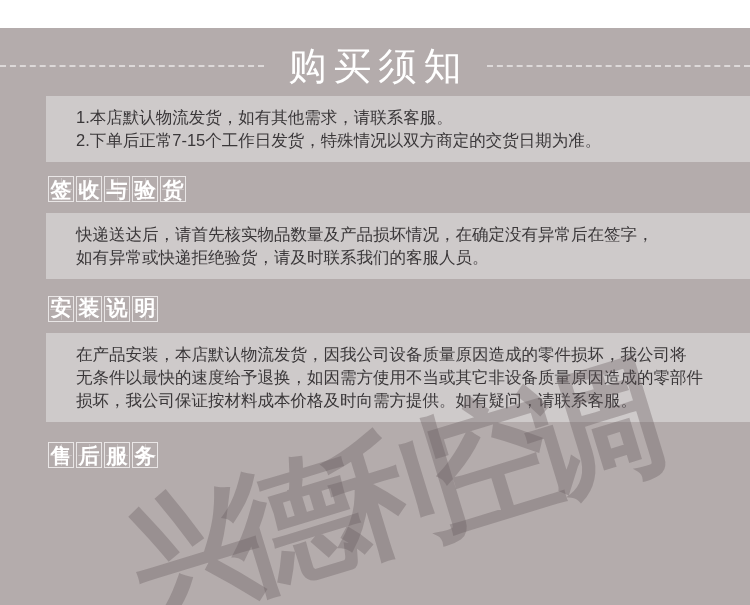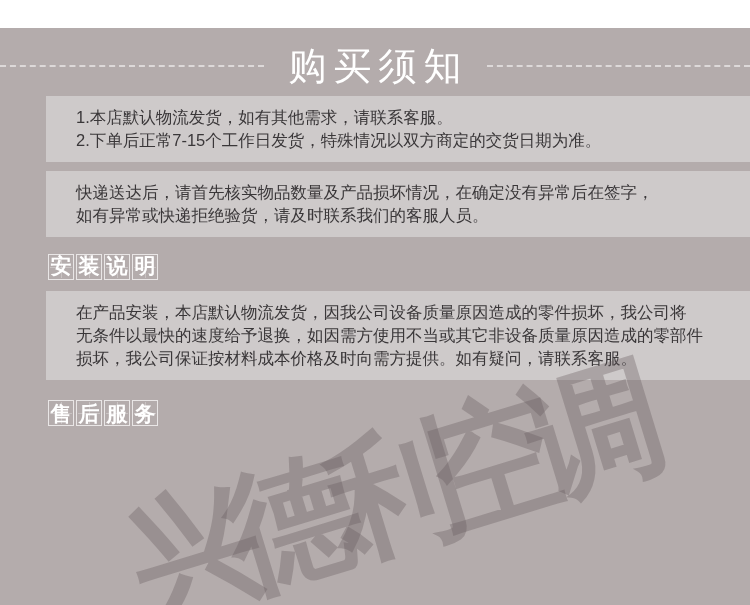--- a/index.html
+++ b/index.html
@@ -123,20 +123,21 @@
       <div class="page-title">购买须知</div>
       <div class="dash"></div>
     </div>
 
     <div class="section">
       <div class="content-box mt-b1">1.本店默认物流发货，如有其他需求，请联系客服。
 2.下单后正常7-15个工作日发货，特殊情况以双方商定的交货日期为准。</div>
     </div>
 
     <div class="section">
+      <div class="section-header mt-h2"><span class="gchar">签</span><span class="gchar">收</span><span class="gchar">与</span><span class="gchar">验</span><span class="gchar">货</span></div>
       <div class="content-box mt-b2">快递送达后，请首先核实物品数量及产品损坏情况，在确定没有异常后在签字，
 如有异常或快递拒绝验货，请及时联系我们的客服人员。</div>
     </div>
 
     <div class="section">
       <div class="section-header mt-h3"><span class="gchar">安</span><span class="gchar">装</span><span class="gchar">说</span><span class="gchar">明</span></div>
       <div class="content-box mt-b3">在产品安装，本店默认物流发货，因我公司设备质量原因造成的零件损坏，我公司将
 无条件以最快的速度给予退换，如因需方使用不当或其它非设备质量原因造成的零部件
 损坏，我公司保证按材料成本价格及时向需方提供。如有疑问，请联系客服。</div>
     </div>

